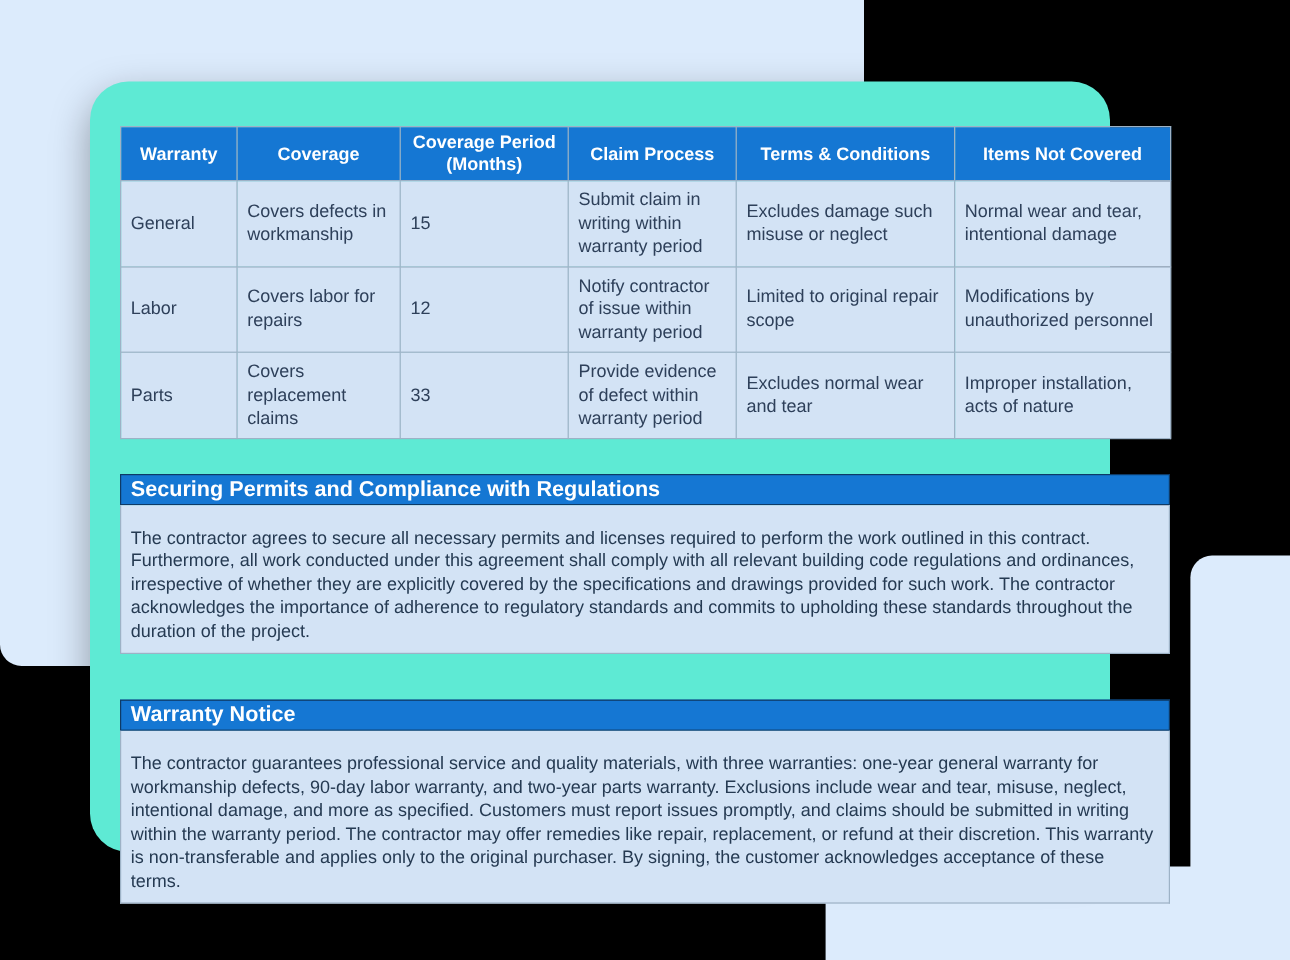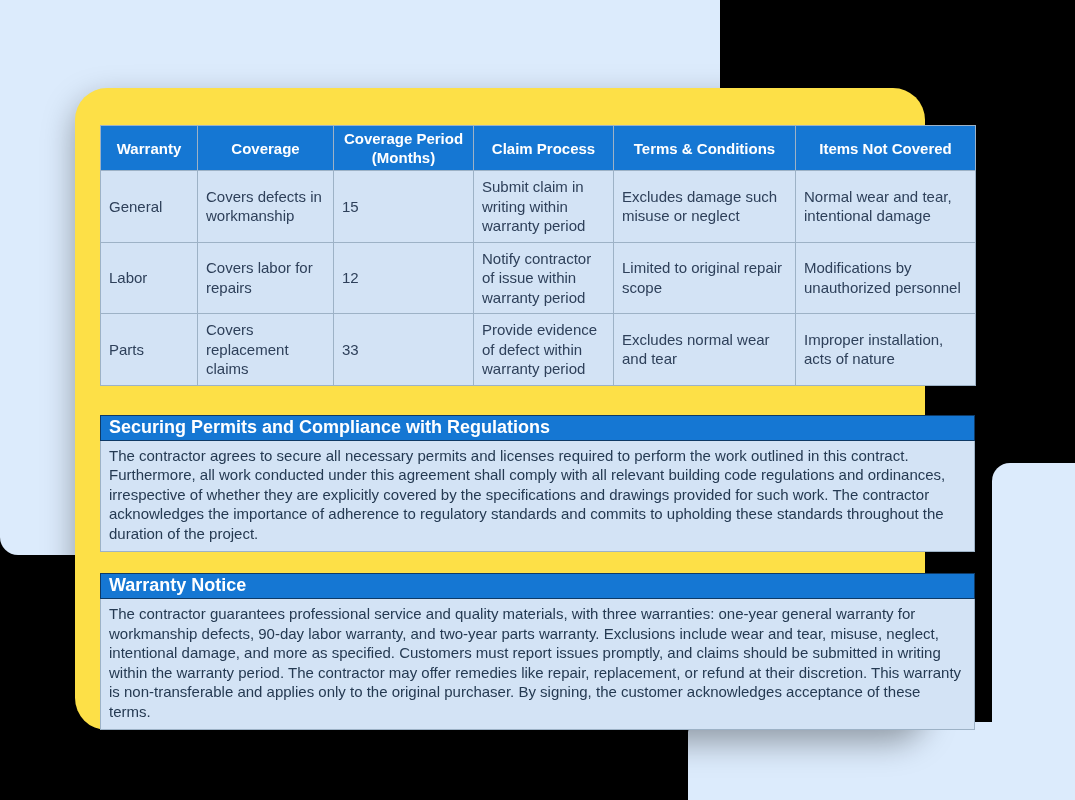--- a/index.html
+++ b/index.html
@@ -20,23 +20,23 @@
     left: 992px; top: 463px; width: 83px; height: 337px;
     border-radius: 18px 0 0 0;
   }
   .deco-bottom {
     left: 688px; top: 722px; width: 387px; height: 78px;
     border-radius: 10px 0 0 0;
   }
   
   .card {
     position: absolute;
-    left: 75px; top: 88px;
+    left: 75px; top: 68px;
     width: 850px; height: 642px;
-    background: #fde047;
+    background: #5eead4;
     border-radius: 32px;
     box-shadow: 0 12px 32px rgba(0,0,0,0.35);
     padding: 37px 15px 0 25px;
   }
   
   table.warranty-table {
     border-collapse: collapse;
     width: 875px;
     table-layout: fixed;
   }
@@ -67,38 +67,38 @@
   td.num { }
   col.c1 { width: 97px; }
   col.c2 { width: 136px; }
   col.c3 { width: 140px; }
   col.c4 { width: 140px; }
   col.c5 { width: 182px; }
   col.c6 { width: 180px; }
   
   .section { width: 875px; }
   .section-1 { margin-top: 29px; }
-  .section-2 { margin-top: 21px; }
+  .section-2 { margin-top: 38px; }
   .section-header {
     background: #1577d3;
     border: 1px solid #0e3a66;
     color: #ffffff;
     font-weight: bold;
     font-size: 18px;
     line-height: 17px;
     padding: 3px 8px 4px 8px;
   }
   .section-body {
     background: #d3e3f5;
     border: 1px solid #9db2c6;
     border-top: none;
     color: #253a52;
     font-size: 15px;
     line-height: 19.5px;
-    padding: 5px 8px 8px 8px;
+    padding: 18px 8px 8px 8px;
   }
 </style>
 </head>
 <body>
 
 <div class="deco deco-top-left"></div>
 <div class="deco deco-right"></div>
 <div class="deco deco-bottom"></div>
 
 <div class="card">

